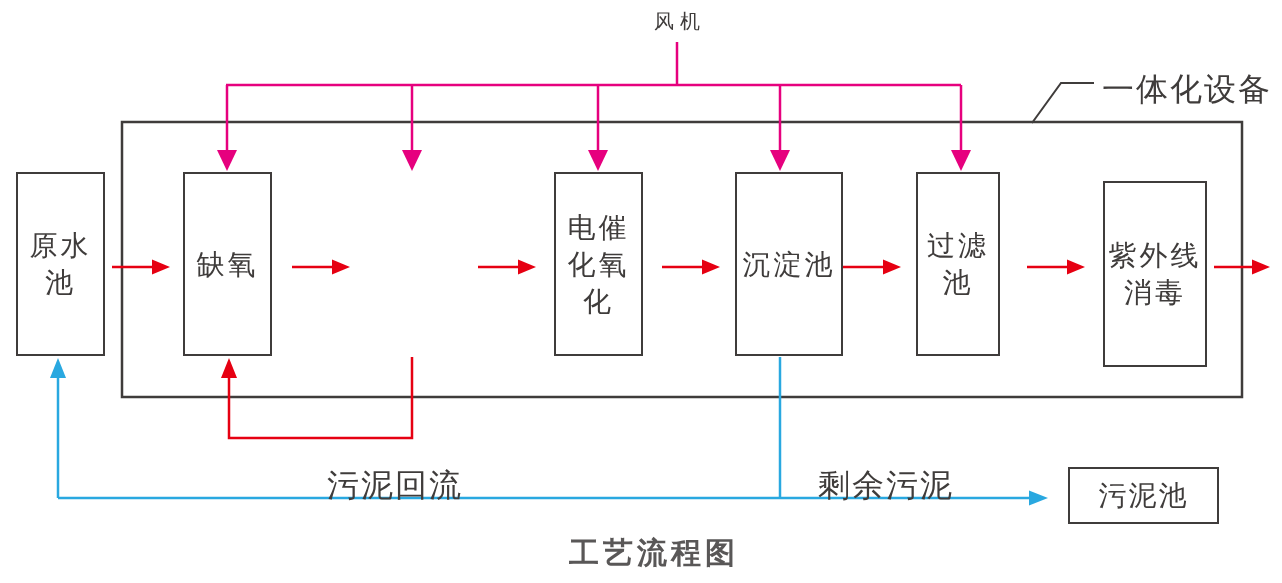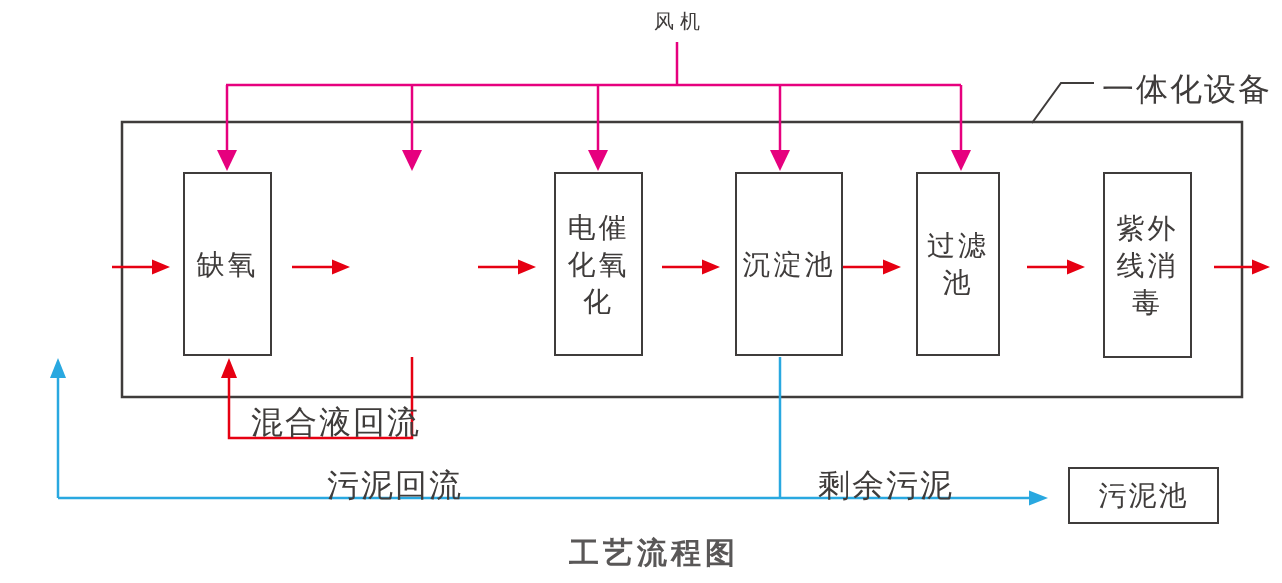--- a/index.html
+++ b/index.html
@@ -25,21 +25,21 @@
     font-size:28px;line-height:37px;letter-spacing:3px;
     word-break:break-all;
     color:#3f3c3b;
   }
   .box-raw-water   {left:16px;  top:172px; width:89px;  height:184px;}
   .box-anoxic      {left:183px; top:172px; width:89px;  height:184px;}
   .box-aerobic     {left:367px; top:172px; width:90px;  height:184px;}
   .box-electro     {left:554px; top:172px; width:89px;  height:184px;}
   .box-sediment    {left:735px; top:172px; width:108px;  height:184px;}
   .box-filter      {left:916px; top:172px; width:84px;  height:184px;}
-  .box-uv          {left:1103px;top:172px; width:89px;  height:186px;font-family:Liberation Serif, serif;}
+  .box-uv          {left:1103px;top:181px; width:104px;  height:186px;font-family:Liberation Serif, serif;}
   .box-sludge-tank {left:1068px;top:467px; width:151px; height:57px;}
   .box-sludge-tank .lbl{letter-spacing:2px;}
   .float-label{
     position:absolute;
     font-size:32px;letter-spacing:2px;color:#3f3c3b;
     white-space:nowrap;
   }
   .fan-label{left:600px;top:8px;width:160px;text-align:center;font-size:20px;letter-spacing:6px;}
   .integrated-label{left:1102px;top:68px;}
   .mixed-return-label{left:251px;top:401px;}
@@ -104,20 +104,23 @@
       <path d="M780 357 V498"></path>
       <path d="M58 498 H1030"></path>
       <path d="M58 498 V377"></path>
     </g>
     <g fill="#29a8e0" stroke="none">
       <polygon points="1029,490.5 1029,505.5 1048,498"></polygon>
       <polygon points="50,378 66,378 58,358"></polygon>
     </g>
   </svg>
 
+  <div class="proc-box box-raw-water">
+    <span class="lbl">原水池</span>
+  </div>
   <div class="proc-box box-anoxic">
     <span class="lbl">缺氧</span>
   </div>
   <div class="proc-box box-electro">
     <span class="lbl">电催化氧化</span>
   </div>
   <div class="proc-box box-sediment">
     <span class="lbl">沉淀池</span>
   </div>
   <div class="proc-box box-filter">
@@ -125,18 +128,17 @@
   </div>
   <div class="proc-box box-uv">
     <span class="lbl">紫外线消毒</span>
   </div>
   <div class="proc-box box-sludge-tank">
     <span class="lbl">污泥池</span>
   </div>
 
   <div class="float-label fan-label">风机</div>
   <div class="float-label integrated-label">一体化设备</div>
-  <div class="float-label mixed-return-label">混合液回流</div>
   <div class="float-label excess-sludge-label">剩余污泥</div>
   <div class="float-label sludge-return-label">污泥回流</div>
   <div class="diagram-title">工艺流程图</div>
 
 </div>
 
 </body></html>

